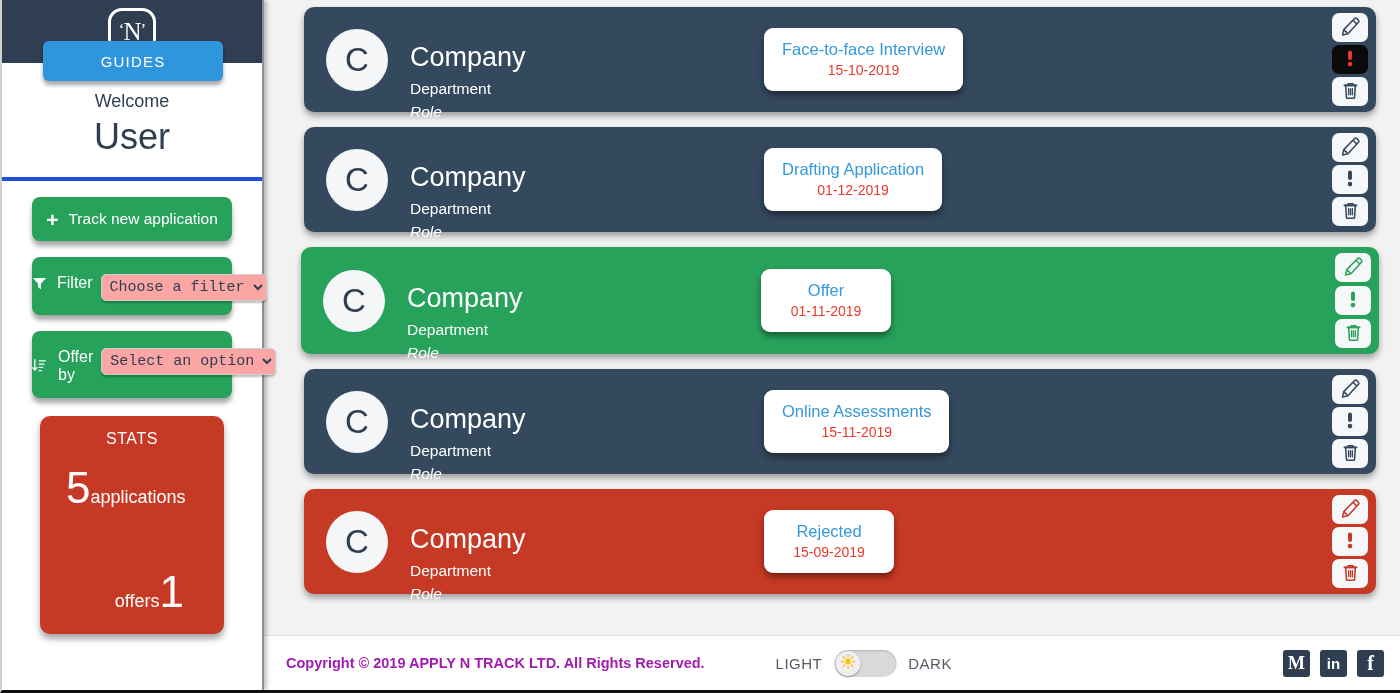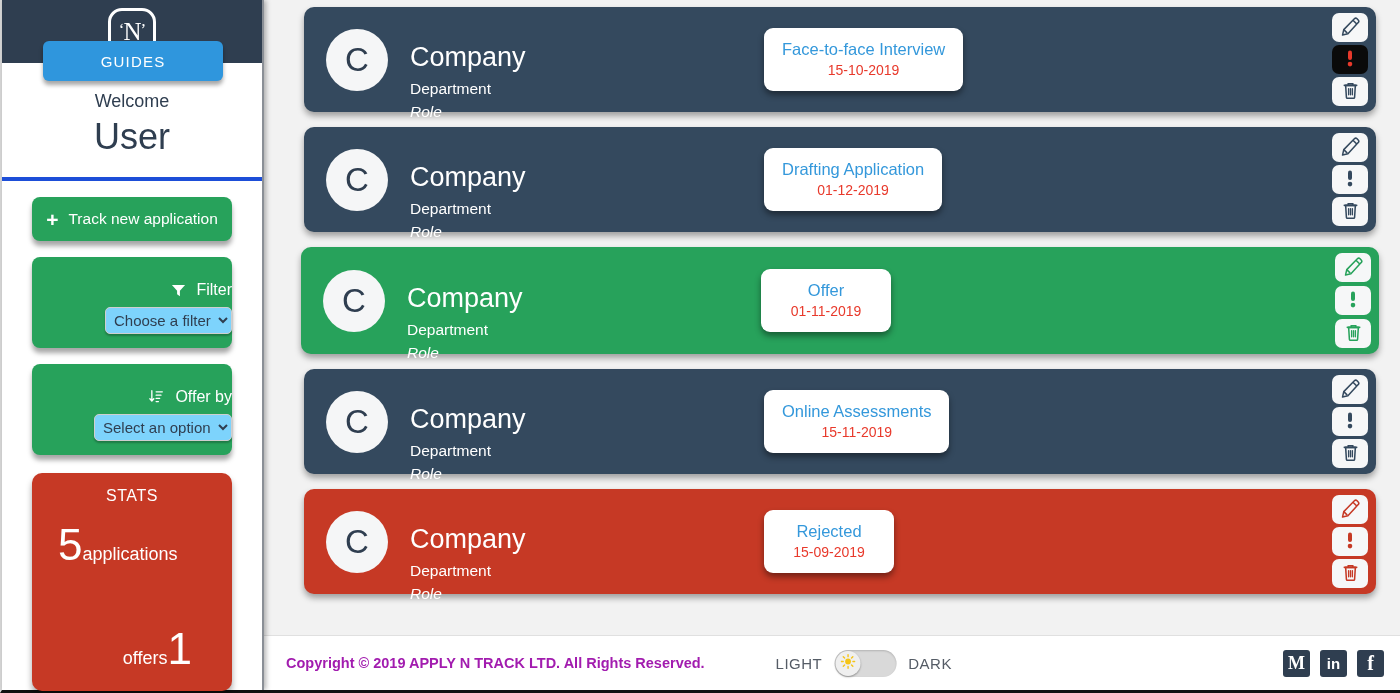--- a/index.html
+++ b/index.html
@@ -108,43 +108,43 @@
   .track-btn {
     width: 200px; height: 44px;
     display: flex; align-items: center; justify-content: center;
     gap: 10px;
     font-size: 15.5px;
   }
   .track-btn .plus { font-size: 21px; font-weight: bold; line-height: 1; }
 
   .sel-card {
     width: 200px;
-    padding: 24px 0 14px;
-    display: flex; flex-direction: column; align-items: flex-end; gap: 8px;
+    padding: 17px 0 14px;
+    display: flex; flex-direction: row; align-items: flex-start; gap: 8px;
   }
   .sel-card .cap {
     font-size: 16px;
     display: flex; align-items: center; justify-content: center; gap: 10px;
     color: #ffffff;
   }
   .sel-card select {
-    font-family: Liberation Sans, sans-serif;
+    font-family: Liberation Mono, monospace;
     font-size: 15px;
     color: #2f3e50;
-    background: #7dd3fc;
+    background: #fca5a5;
     border: 1px solid #cfcfcf;
     border-radius: 5px;
     padding: 3px 4px;
     cursor: pointer;
     box-shadow: 0 2px 2px rgba(0,0,0,.25);
   }
   .icn { display: inline-block; line-height: 0; }
 
   .stats-card {
-    width: 200px;
+    width: 184px;
     height: 218px;
     background: #c63925;
     border-radius: 10px;
     box-shadow: 0 5px 6px rgba(0,0,0,.35);
     color: #ffffff;
     padding: 14px 12px;
     display: flex;
     flex-direction: column;
     margin-top: 2px;
   }

